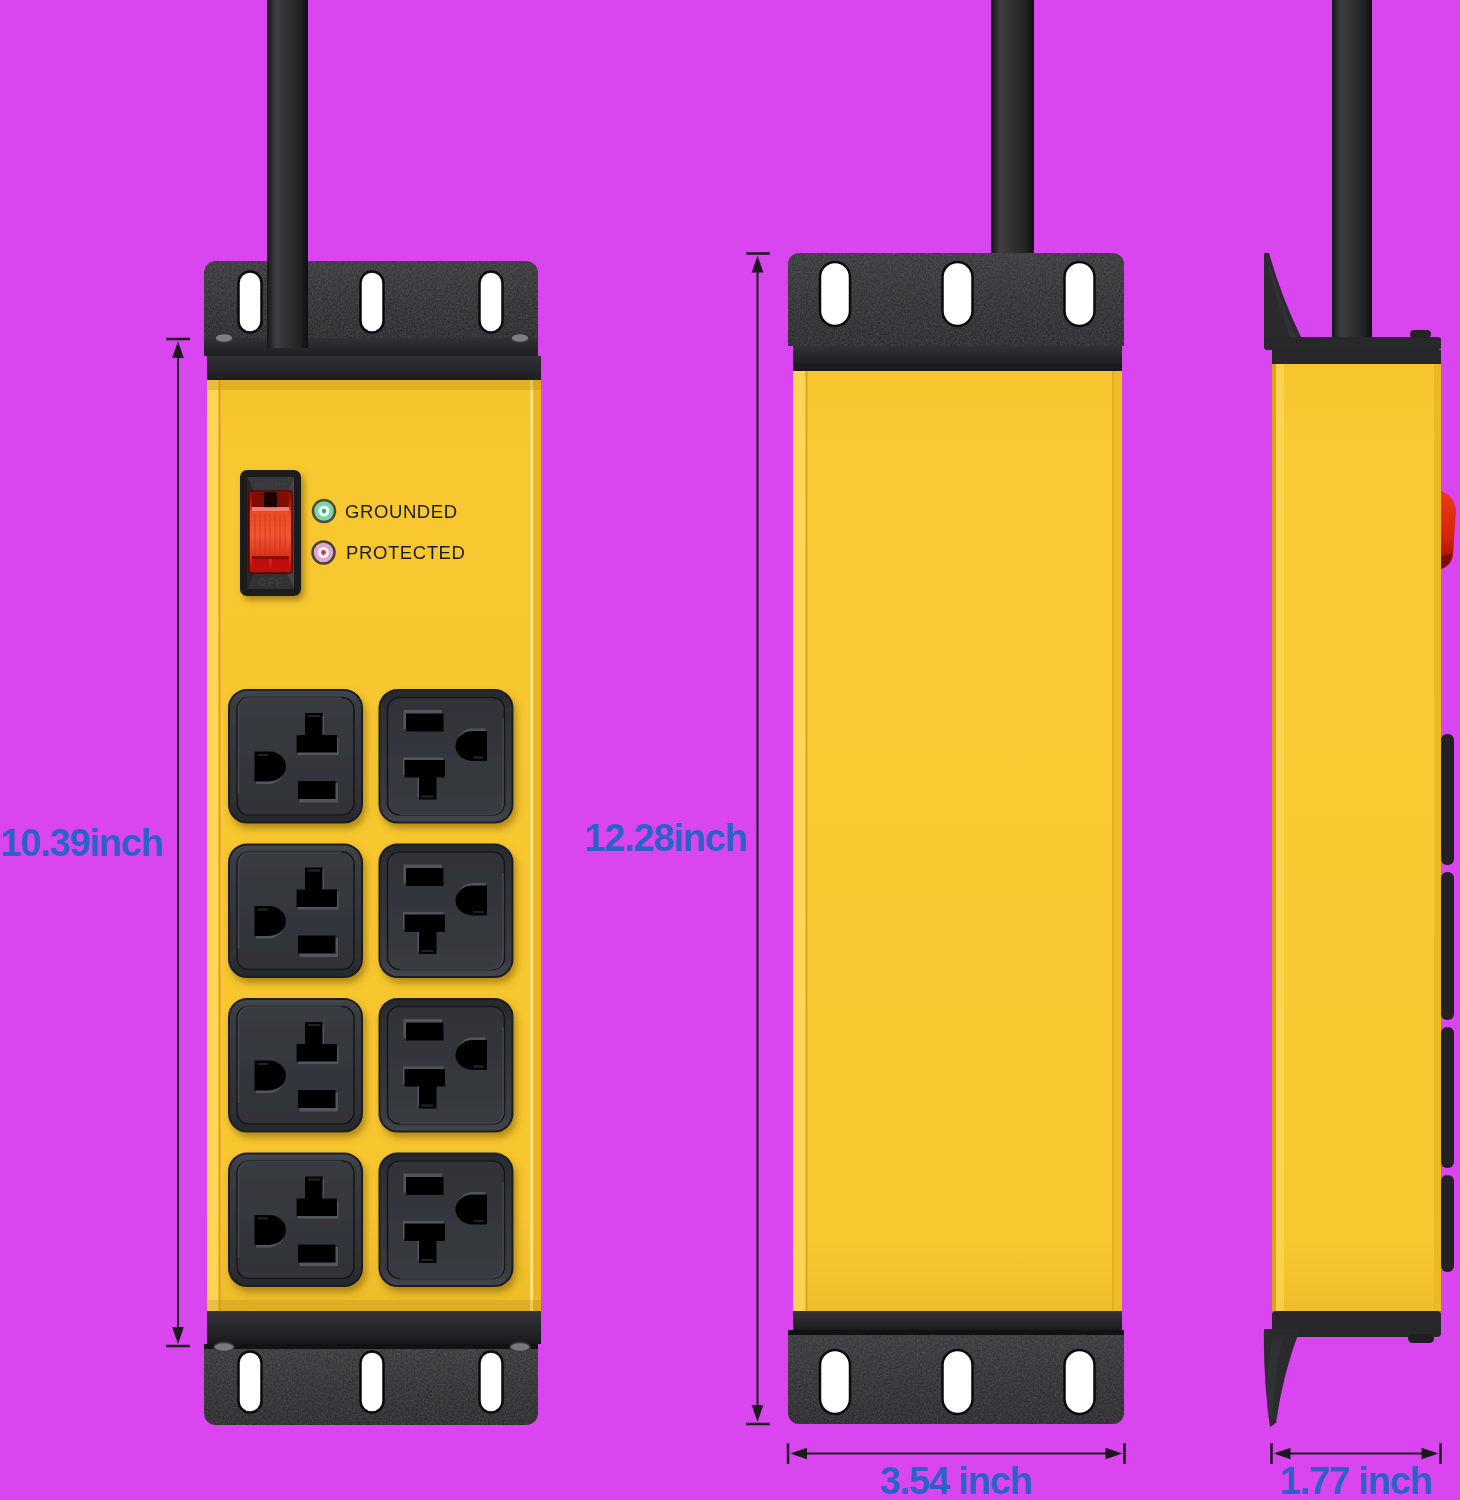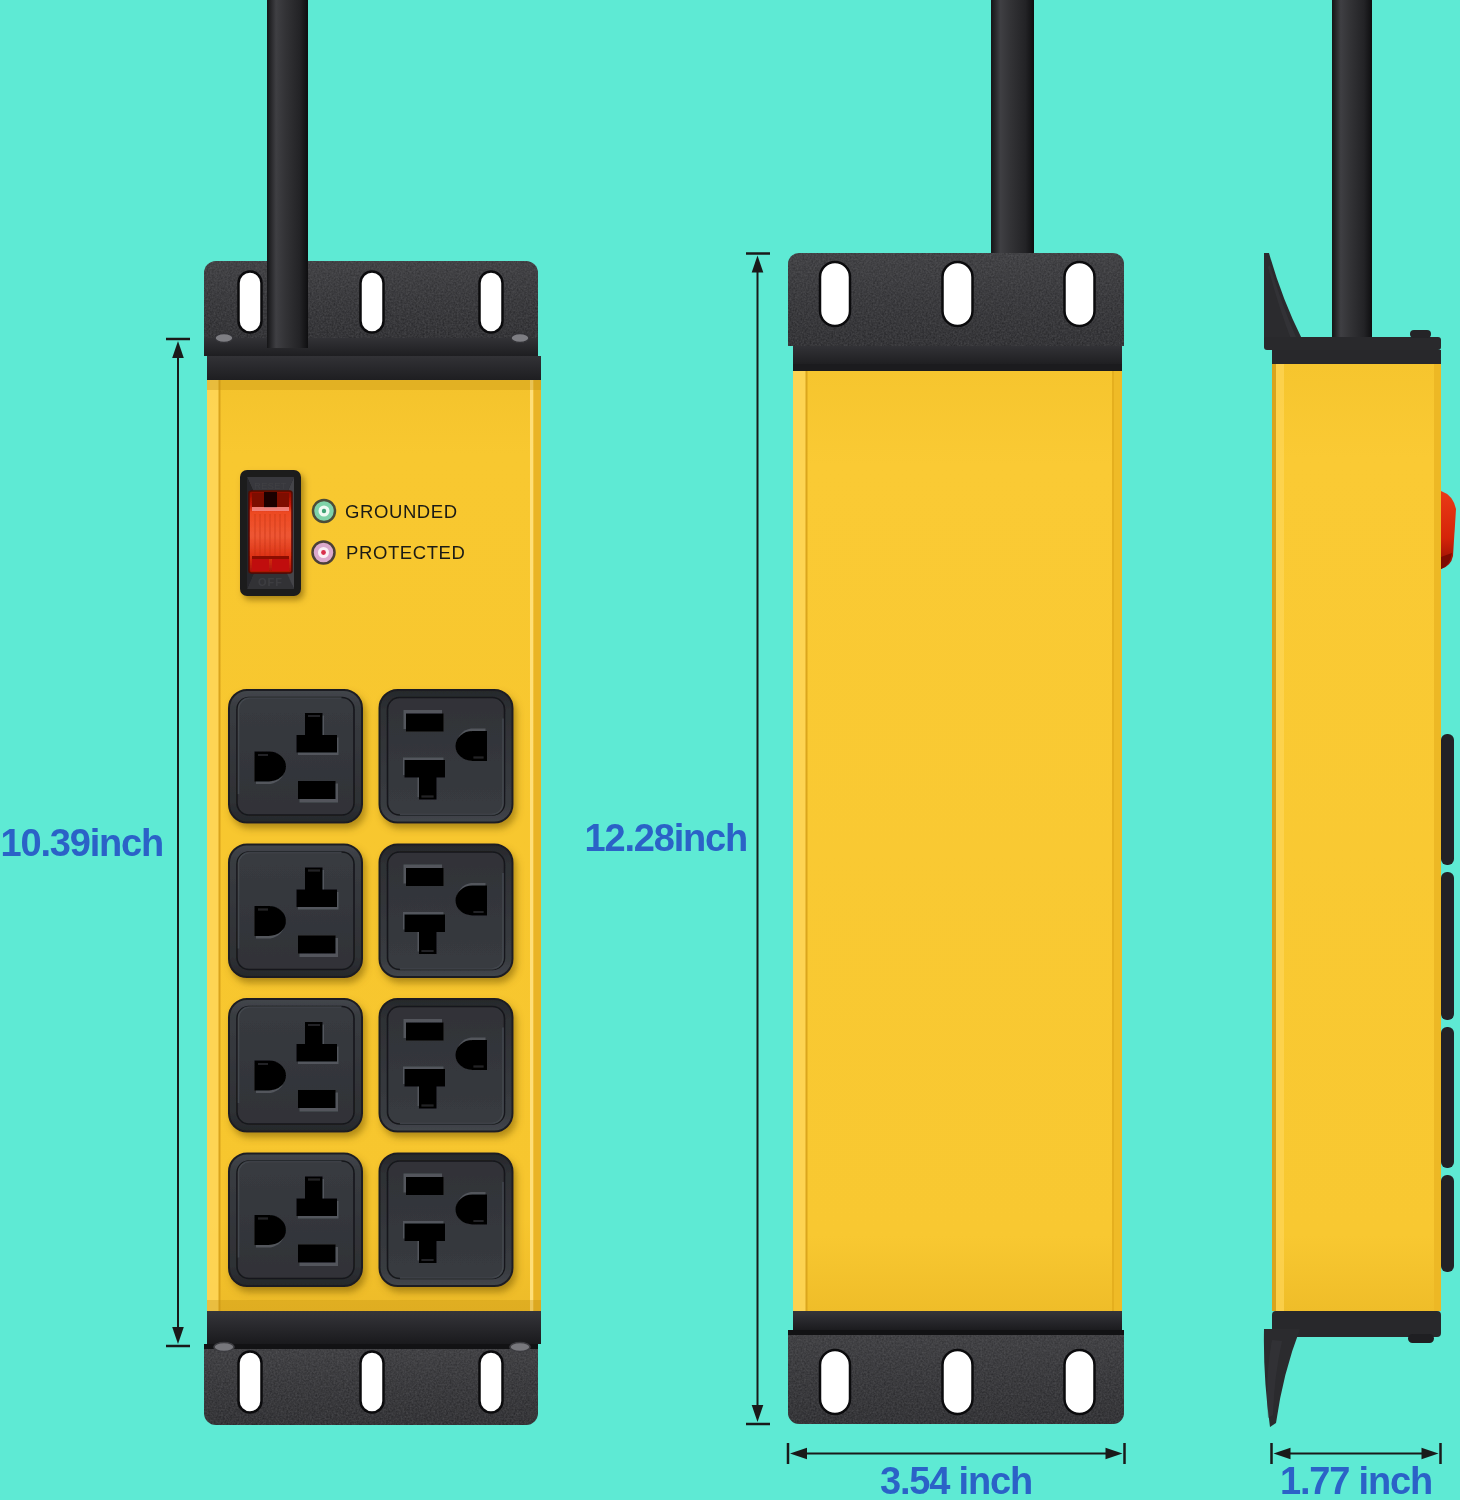--- a/index.html
+++ b/index.html
@@ -1,16 +1,16 @@
 <!DOCTYPE html>
 <html><head>
 <meta charset="utf-8">
 <style>
   html,body{margin:0;padding:0;background:#ffffff;}
-  .stage{position:relative;width:1460px;height:1500px;background:#5eead4;overflow:hidden;
+  .stage{position:relative;width:1460px;height:1500px;background:#d946ef;overflow:hidden;
          font-family:"Liberation Sans", sans-serif;}
   svg{display:block;}
   text{font-family:"Liberation Sans", sans-serif;}
   .dim-label{fill:#2B62C7;font-weight:bold;font-size:38px;letter-spacing:-1.2px;}
   .ind-label{fill:#1b1b16;font-size:18.5px;letter-spacing:0.6px;}
   .emboss{fill:#46464a;opacity:0.55;}
   .dimline{stroke:#1a1a1a;stroke-width:2;fill:none;}
   .dimtick{stroke:#1a1a1a;stroke-width:2.5;fill:none;}
   .arrow{fill:#1a1a1a;stroke:none;}
 </style>

